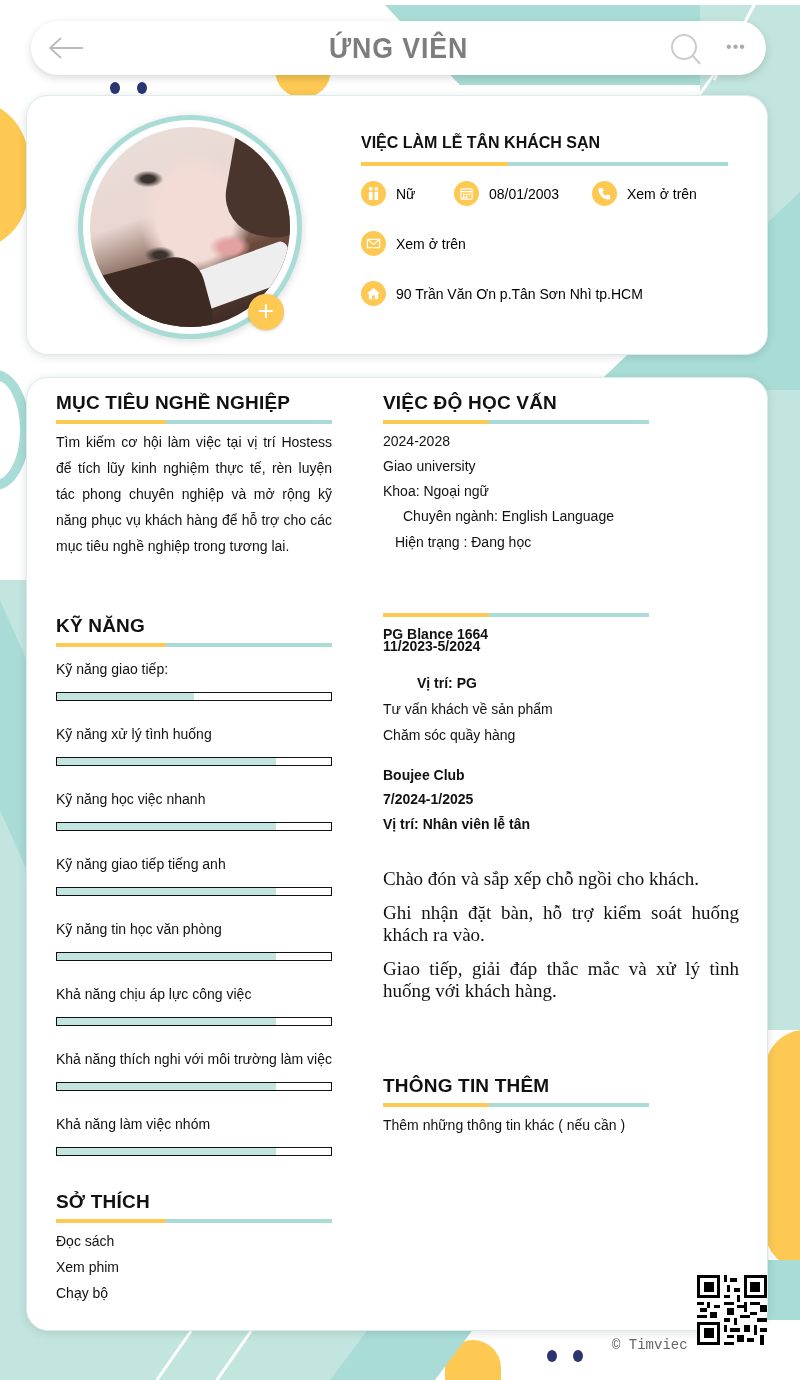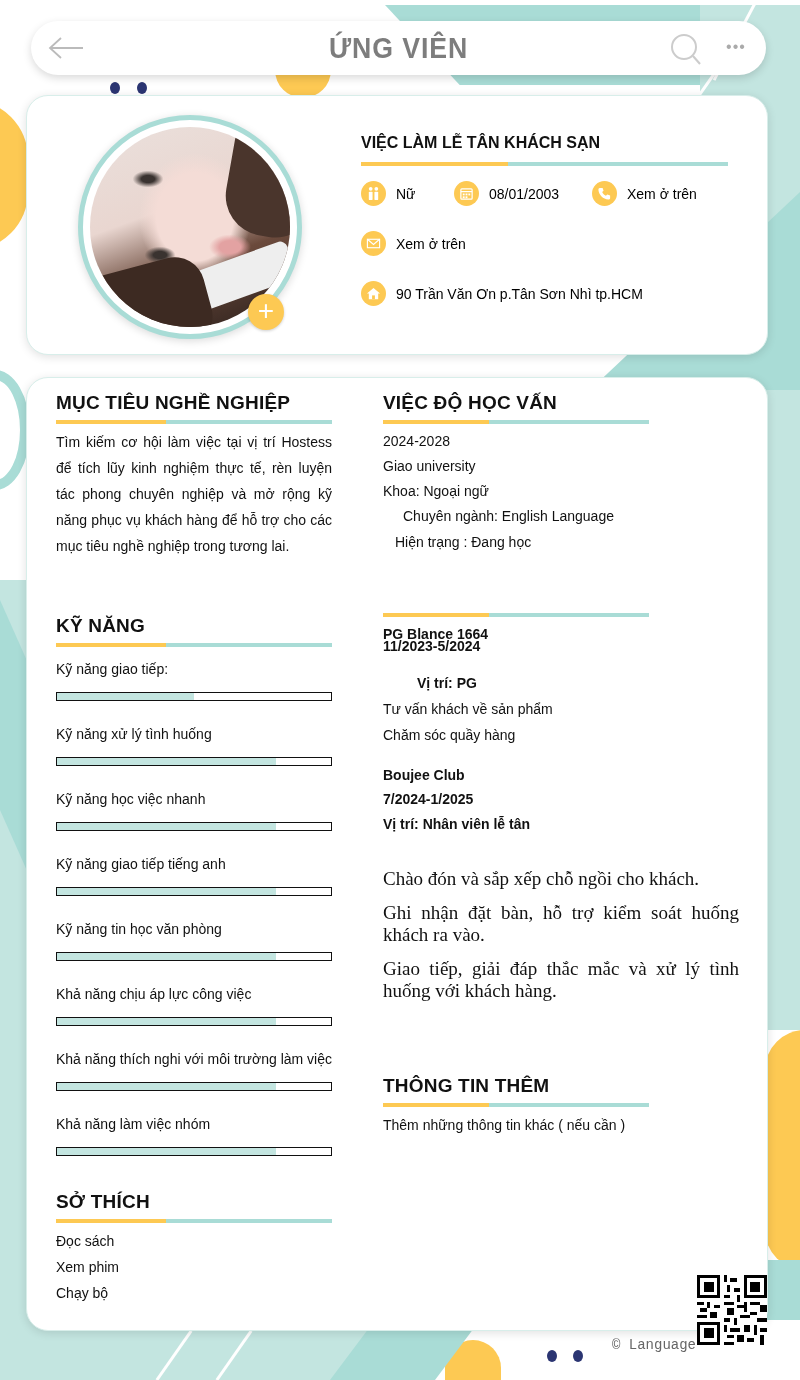--- a/index.html
+++ b/index.html
@@ -367,13 +367,13 @@
         <rect x="19" y="16" width="2" height="1"></rect>
       <rect x="9" y="18" width="2" height="1"></rect>
         <rect x="12" y="18" width="2" height="2"></rect>
         <rect x="15" y="19" width="2" height="1"></rect>
         <rect x="19" y="18" width="1" height="3"></rect>
         <rect x="8" y="20" width="3" height="1"></rect>
     </g>
   </svg>
 </div>
 
-<div class="copyright">© Language</div>
+<div class="copyright">© Timviec</div>
 
 </body></html>

